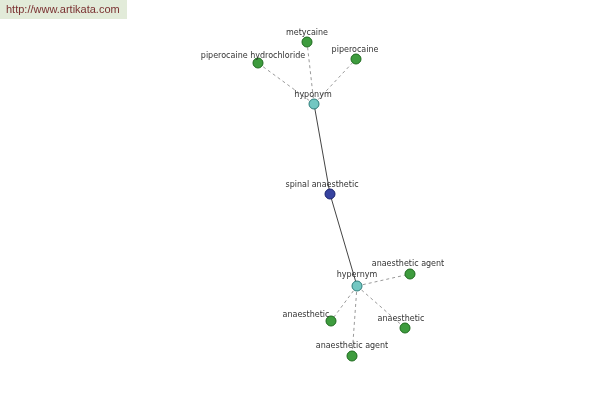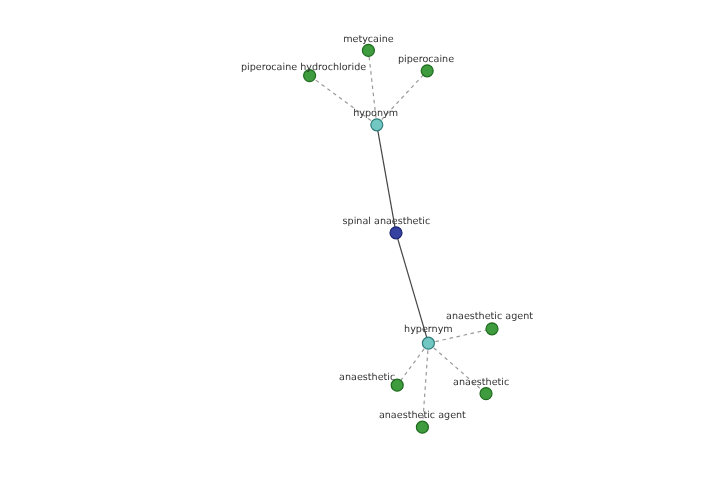--- a/index.html
+++ b/index.html
@@ -65,13 +65,16 @@
       <text x="357" y="277" text-anchor="middle" fill="#333333" class="node-label">hypernym</text>
       <circle cx="410" cy="274" r="5" fill="#3e9c3e" stroke="#1e6b1e" stroke-width="1" class="graph-node"></circle>
       <text x="408" y="266" text-anchor="middle" fill="#333333" class="node-label">anaesthetic agent</text>
       <circle cx="405" cy="328" r="5" fill="#3e9c3e" stroke="#1e6b1e" stroke-width="1" class="graph-node"></circle>
       <text x="401" y="321" text-anchor="middle" fill="#333333" class="node-label">anaesthetic</text>
       <circle cx="352" cy="356" r="5" fill="#3e9c3e" stroke="#1e6b1e" stroke-width="1" class="graph-node"></circle>
       <text x="352" y="348" text-anchor="middle" fill="#333333" class="node-label">anaesthetic agent</text>
       <circle cx="331" cy="321" r="5" fill="#3e9c3e" stroke="#1e6b1e" stroke-width="1" class="graph-node"></circle>
       <text x="306" y="317" text-anchor="middle" fill="#333333" class="node-label">anaesthetic</text>
     </svg>
+  <div class="watermark" style="background: rgb(226, 235, 217); color: rgb(122, 48, 48);">
+    <span>http://www.artikata.com</span>
+  </div>
 </div>
 
 </body></html>

